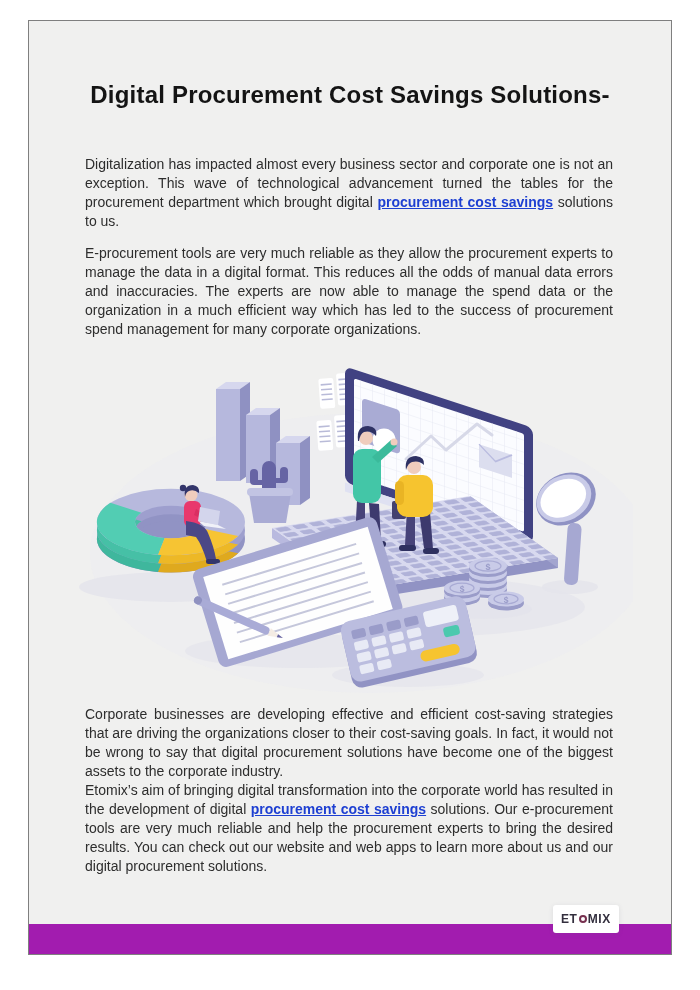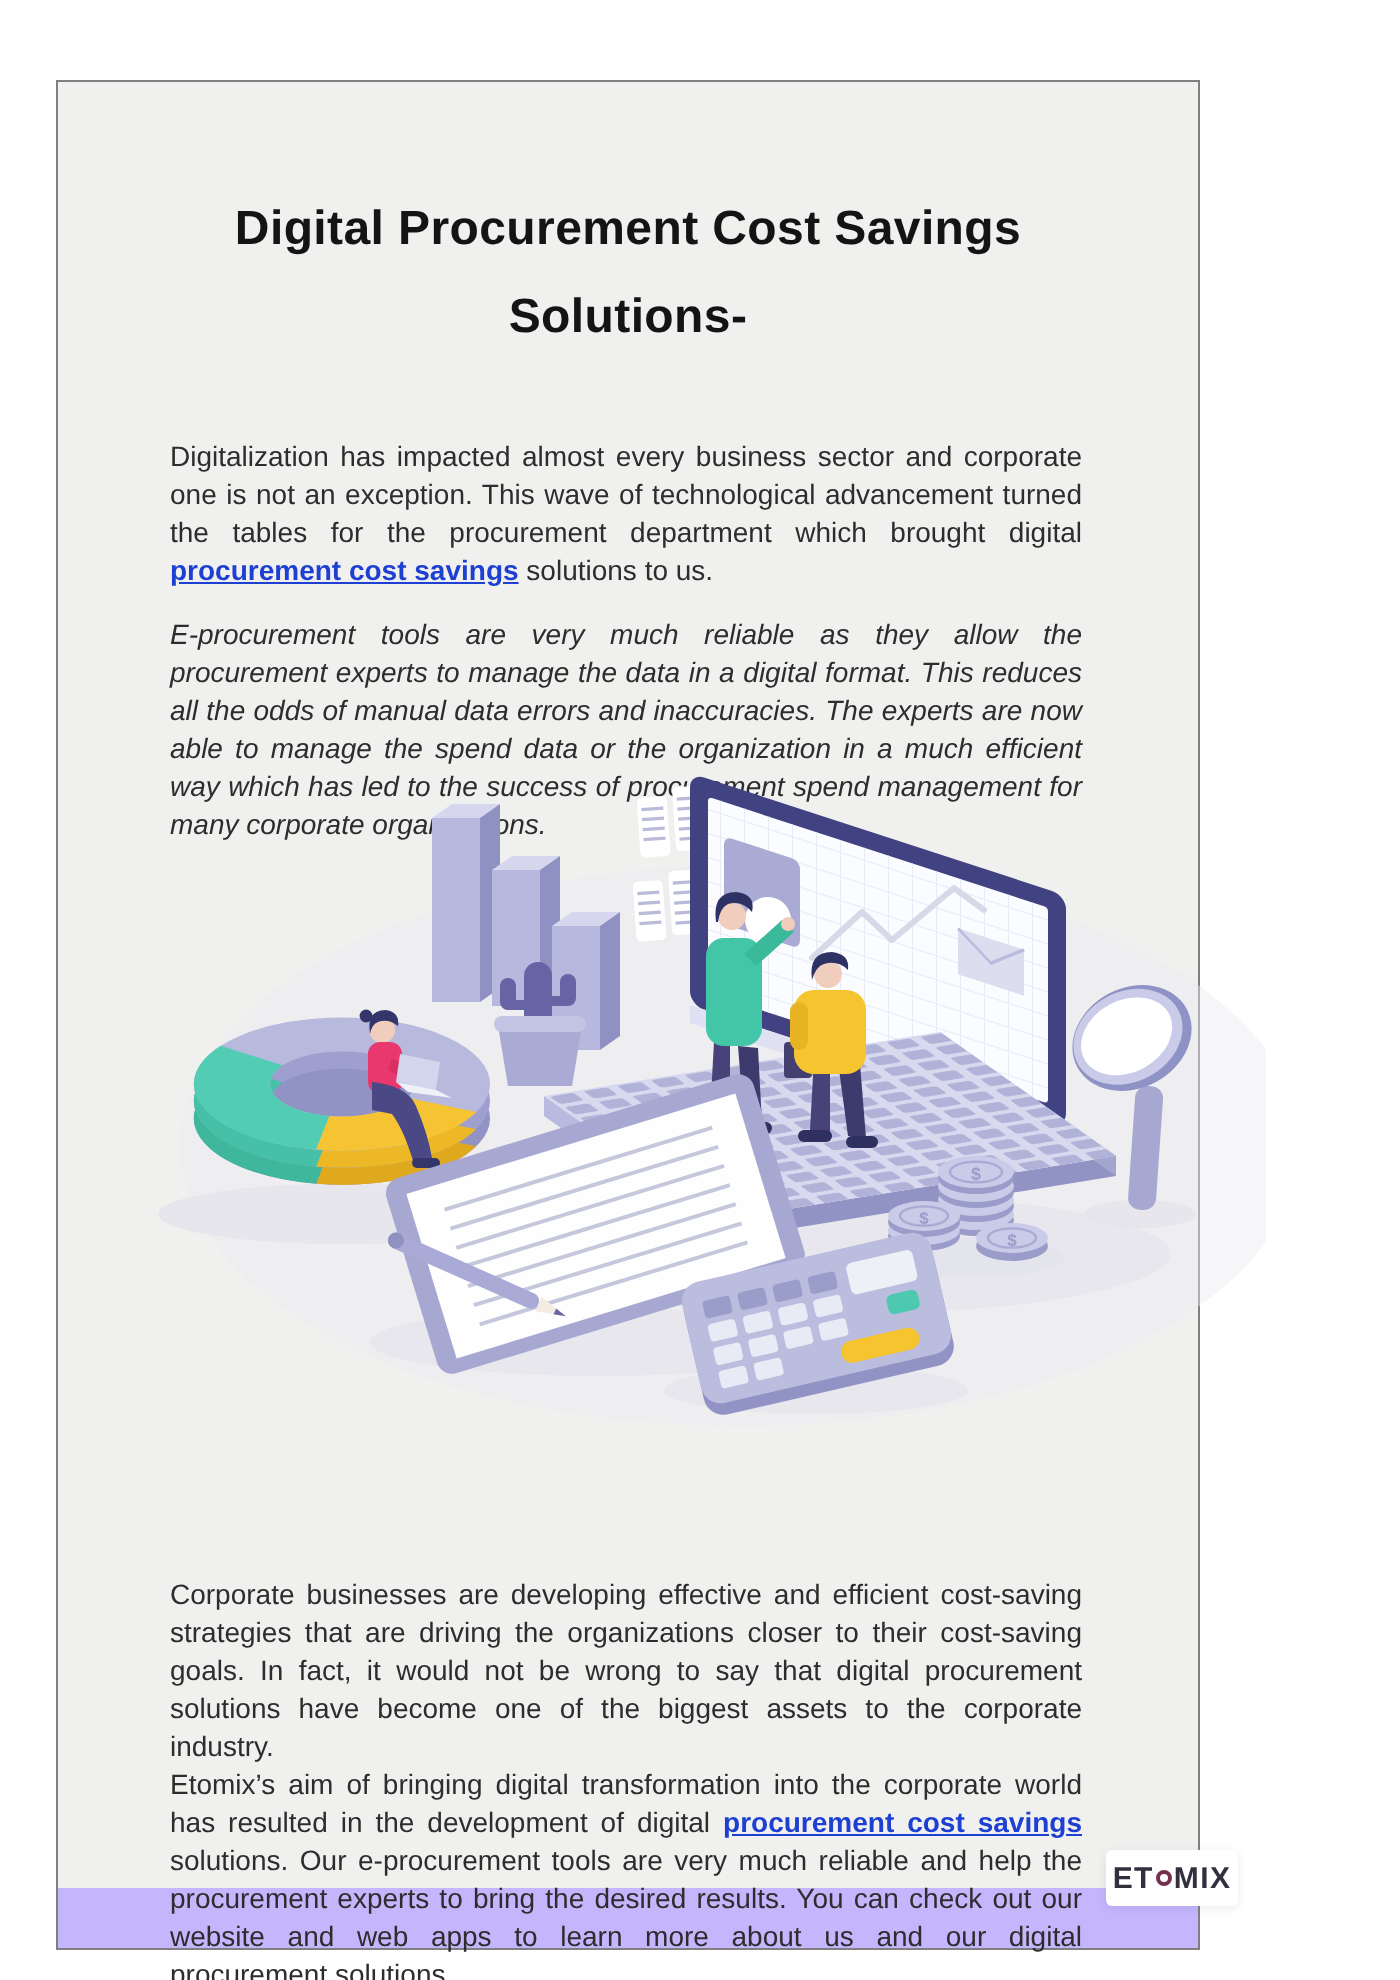--- a/index.html
+++ b/index.html
@@ -1,34 +1,34 @@
 <!DOCTYPE html>
 <html><head>
 <meta charset="utf-8">
 <style>
   html,body{margin:0;padding:0;background:#ffffff;}
   .canvas{position:relative;width:700px;height:990px;background:#ffffff;overflow:hidden;
           font-family:"Liberation Sans",sans-serif;}
-  .page{position:absolute;left:28px;top:40px;width:572px;height:935px;background:#c4b5fd;
+  .page{position:absolute;left:28px;top:20px;width:644px;height:935px;background:#a21caf;
         border:1px solid #7f7f7f;box-sizing:border-box;}
   .gray-area{position:absolute;left:0;top:0;width:100%;height:903px;background:#f0f0ef;}
   .title{margin:52px 30px 0;text-align:center;font-weight:bold;font-size:24px;line-height:44px;
          color:#141414;letter-spacing:0.2px;}
   .title span{display:block;}
   p.body{margin:0 58px 0 56px;text-align:justify;font-size:14px;line-height:19px;color:#2d2d2d;}
   p.p1{margin-top:38px;}
-  p.p2{margin-top:13px;font-style:italic;}
+  p.p2{margin-top:13px;}
   p.p3{margin-top:366px;}
   p.p4{}
   a.doclink{color:#1d3fd2;font-weight:bold;text-decoration:underline;cursor:pointer;}
   .illustration{position:absolute;left:39px;top:324px;width:565px;height:380px;}
   .logo-badge{position:absolute;left:524px;top:884px;width:66px;height:28px;background:#ffffff;
               border-radius:3px;box-shadow:0 1px 5px rgba(80,80,110,0.12);
               display:flex;align-items:center;justify-content:center;
-              font-size:15px;font-weight:bold;letter-spacing:0.7px;color:#332f3e;cursor:pointer;}
+              font-size:12px;font-weight:bold;letter-spacing:0.7px;color:#332f3e;cursor:pointer;}
   .logo-o{display:inline-block;width:4px;height:4px;border:2.2px solid #76304f;border-radius:50%;
           margin:0 1px;}
 </style>
 </head>
 <body>
 
 <div class="canvas">
   <div class="page">
     <div class="gray-area">
 

